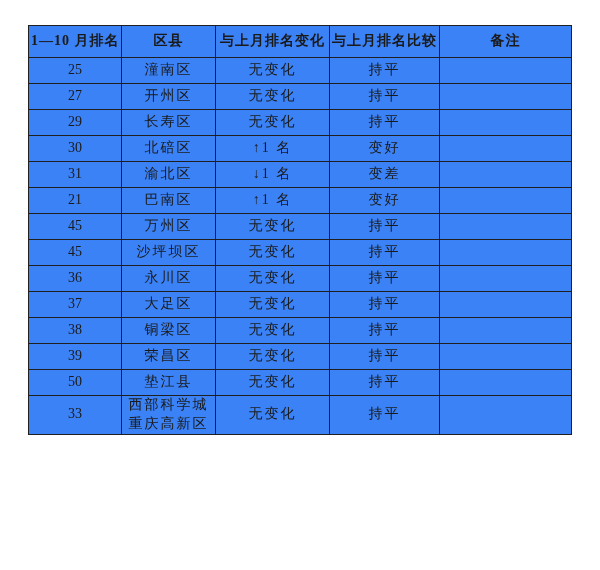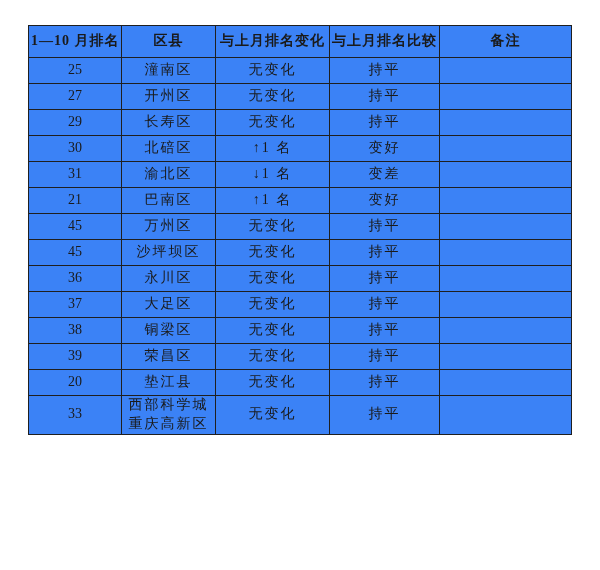--- a/index.html
+++ b/index.html
@@ -158,21 +158,21 @@
     <td class="remark-cell"></td>
   </tr>
         <tr>
     <td class="rank-cell">39</td>
     <td class="district-cell">荣昌区</td>
     <td class="change-cell">无变化</td>
     <td class="comparison-cell">持平</td>
     <td class="remark-cell"></td>
   </tr>
         <tr>
-    <td class="rank-cell">20</td>
+    <td class="rank-cell">50</td>
     <td class="district-cell">垫江县</td>
     <td class="change-cell">无变化</td>
     <td class="comparison-cell">持平</td>
     <td class="remark-cell"></td>
   </tr>
         <tr>
     <td class="rank-cell">33</td>
     <td class="district-cell">西部科学城重庆高新区</td>
     <td class="change-cell">无变化</td>
     <td class="comparison-cell">持平</td>

